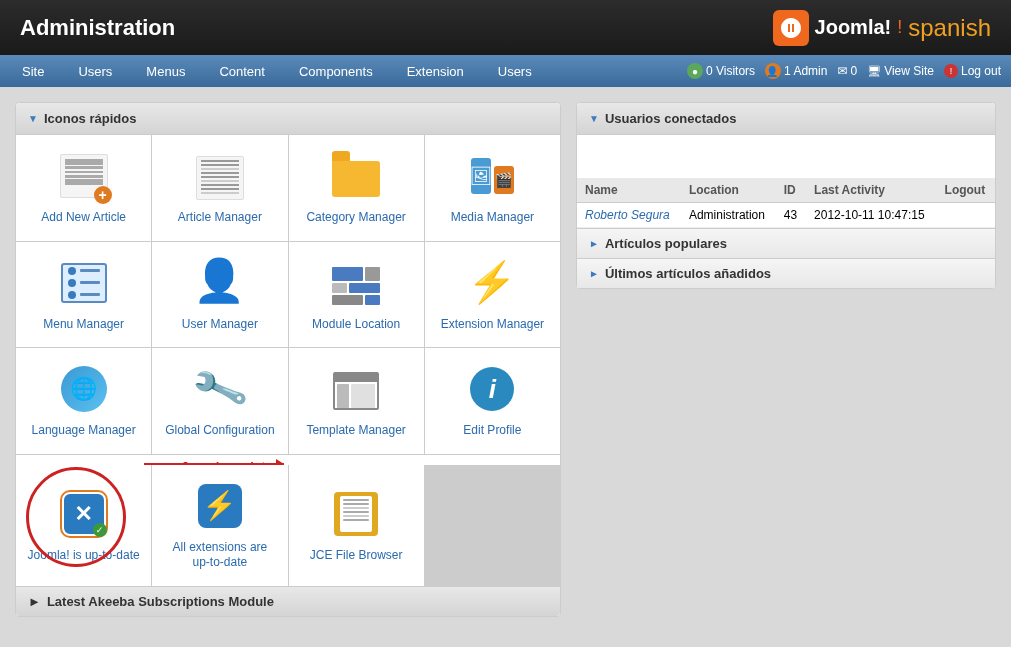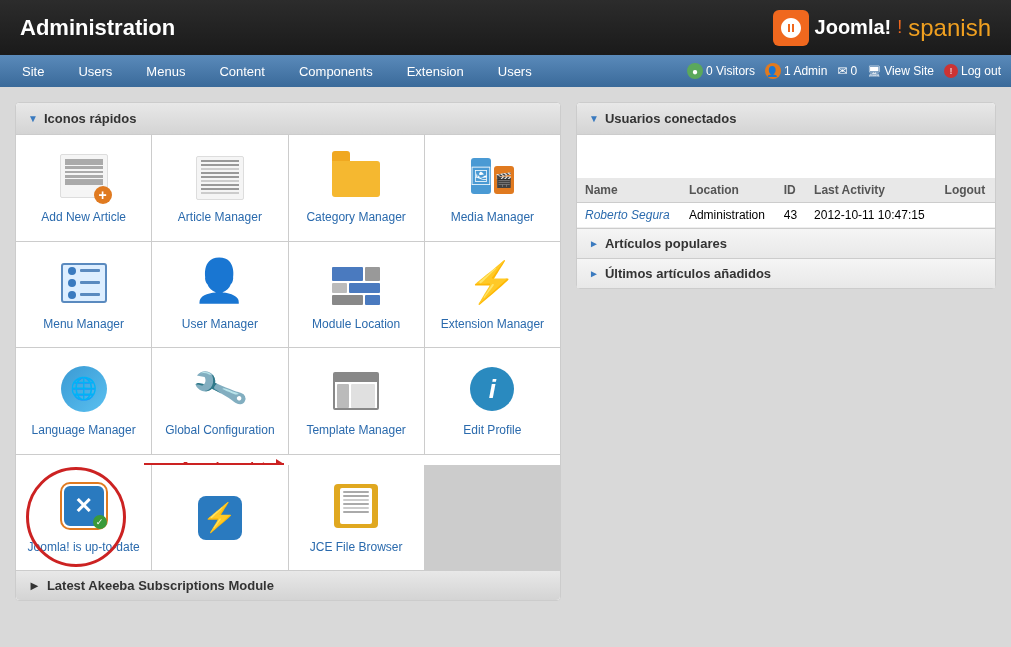--- a/index.html
+++ b/index.html
@@ -456,20 +456,21 @@
                 <div style="position:absolute; bottom:-3px; right:-3px; width:14px; height:14px; background:#3a9a3a; border-radius:50%; display:flex; align-items:center; justify-content:center; font-size:9px; color:white;">✓</div>
               </div>
             </div>
             <span class="label">Joomla! is up-to-date</span>
           </div>
 
           <div class="icon-cell">
             <div class="icon-shape">
               <div style="width:44px; height:44px; background:#2a7abf; border-radius:8px; display:flex; align-items:center; justify-content:center; color:white; font-size:28px;">⚡</div>
             </div>
+            <span class="label">All extensions are up-to-date</span>
           </div>
 
           <div class="icon-cell">
             <div class="icon-shape">
               <div style="width:44px; height:44px; background:#e0a820; border-radius:4px; display:flex; align-items:center; justify-content:center;">
                 <div style="width:32px; height:36px; background:white; border-radius:2px; display:flex; flex-direction:column; padding:3px; gap:2px;">
                   <div style="height:2px; background:#aaa; border-radius:1px;"></div>
                   <div style="height:2px; background:#aaa; border-radius:1px;"></div>
                   <div style="height:2px; background:#ccc; border-radius:1px;"></div>
                   <div style="height:2px; background:#aaa; border-radius:1px;"></div>

